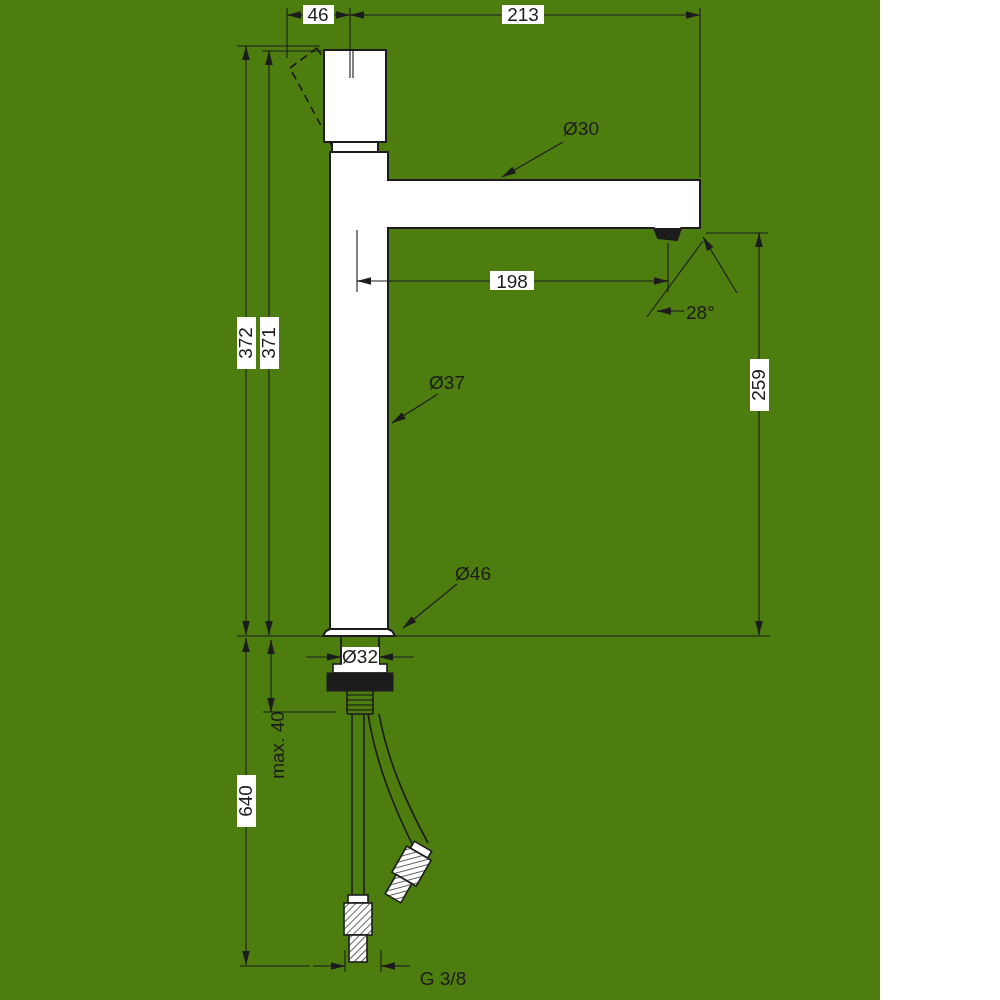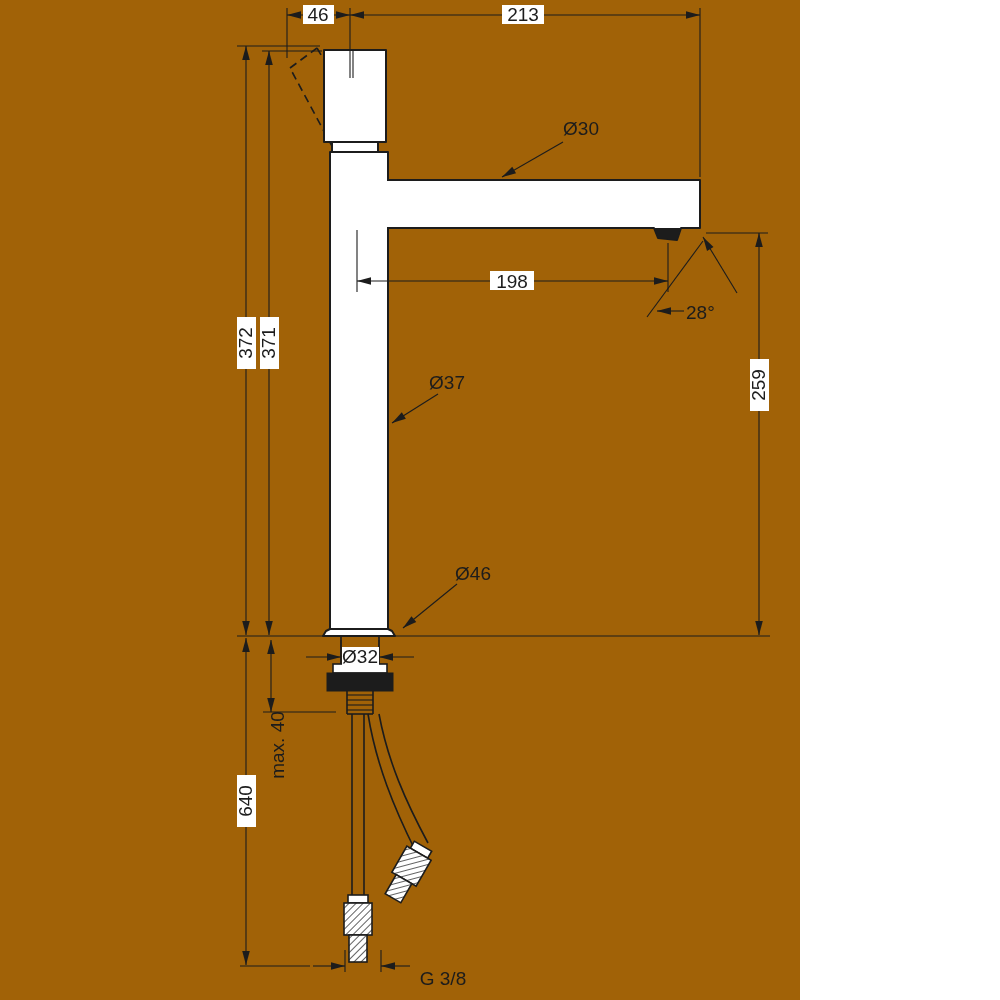--- a/index.html
+++ b/index.html
@@ -1,16 +1,16 @@
 <!DOCTYPE html>
 <html><head>
 <meta charset="utf-8">
 <style>
   html,body{margin:0;padding:0;background:#ffffff;}
-  .stage{width:800px;height:1000px;position:relative;background:#a16207;overflow:hidden;}
+  .stage{width:880px;height:1000px;position:relative;background:#4d7c0f;overflow:hidden;}
   svg{display:block;}
   text{font-family:"Liberation Sans", sans-serif;font-size:19px;fill:#1c1c1c;}
   .o2{stroke:#1c1c1c;stroke-width:2;fill:none;stroke-linejoin:round;}
   .o{stroke:#1c1c1c;stroke-width:1.6;fill:none;}
   .d{stroke:#1c1c1c;stroke-width:1.1;fill:none;}
   .dash{stroke-dasharray:8 5;}
   .wf{fill:#ffffff;stroke:#1c1c1c;stroke-width:2;stroke-linejoin:round;}
   .wf2{fill:#ffffff;stroke:#1c1c1c;stroke-width:1.6;}
   .bg{fill:#ffffff;stroke:none;}
   .solid{fill:#1c1c1c;stroke:none;}

